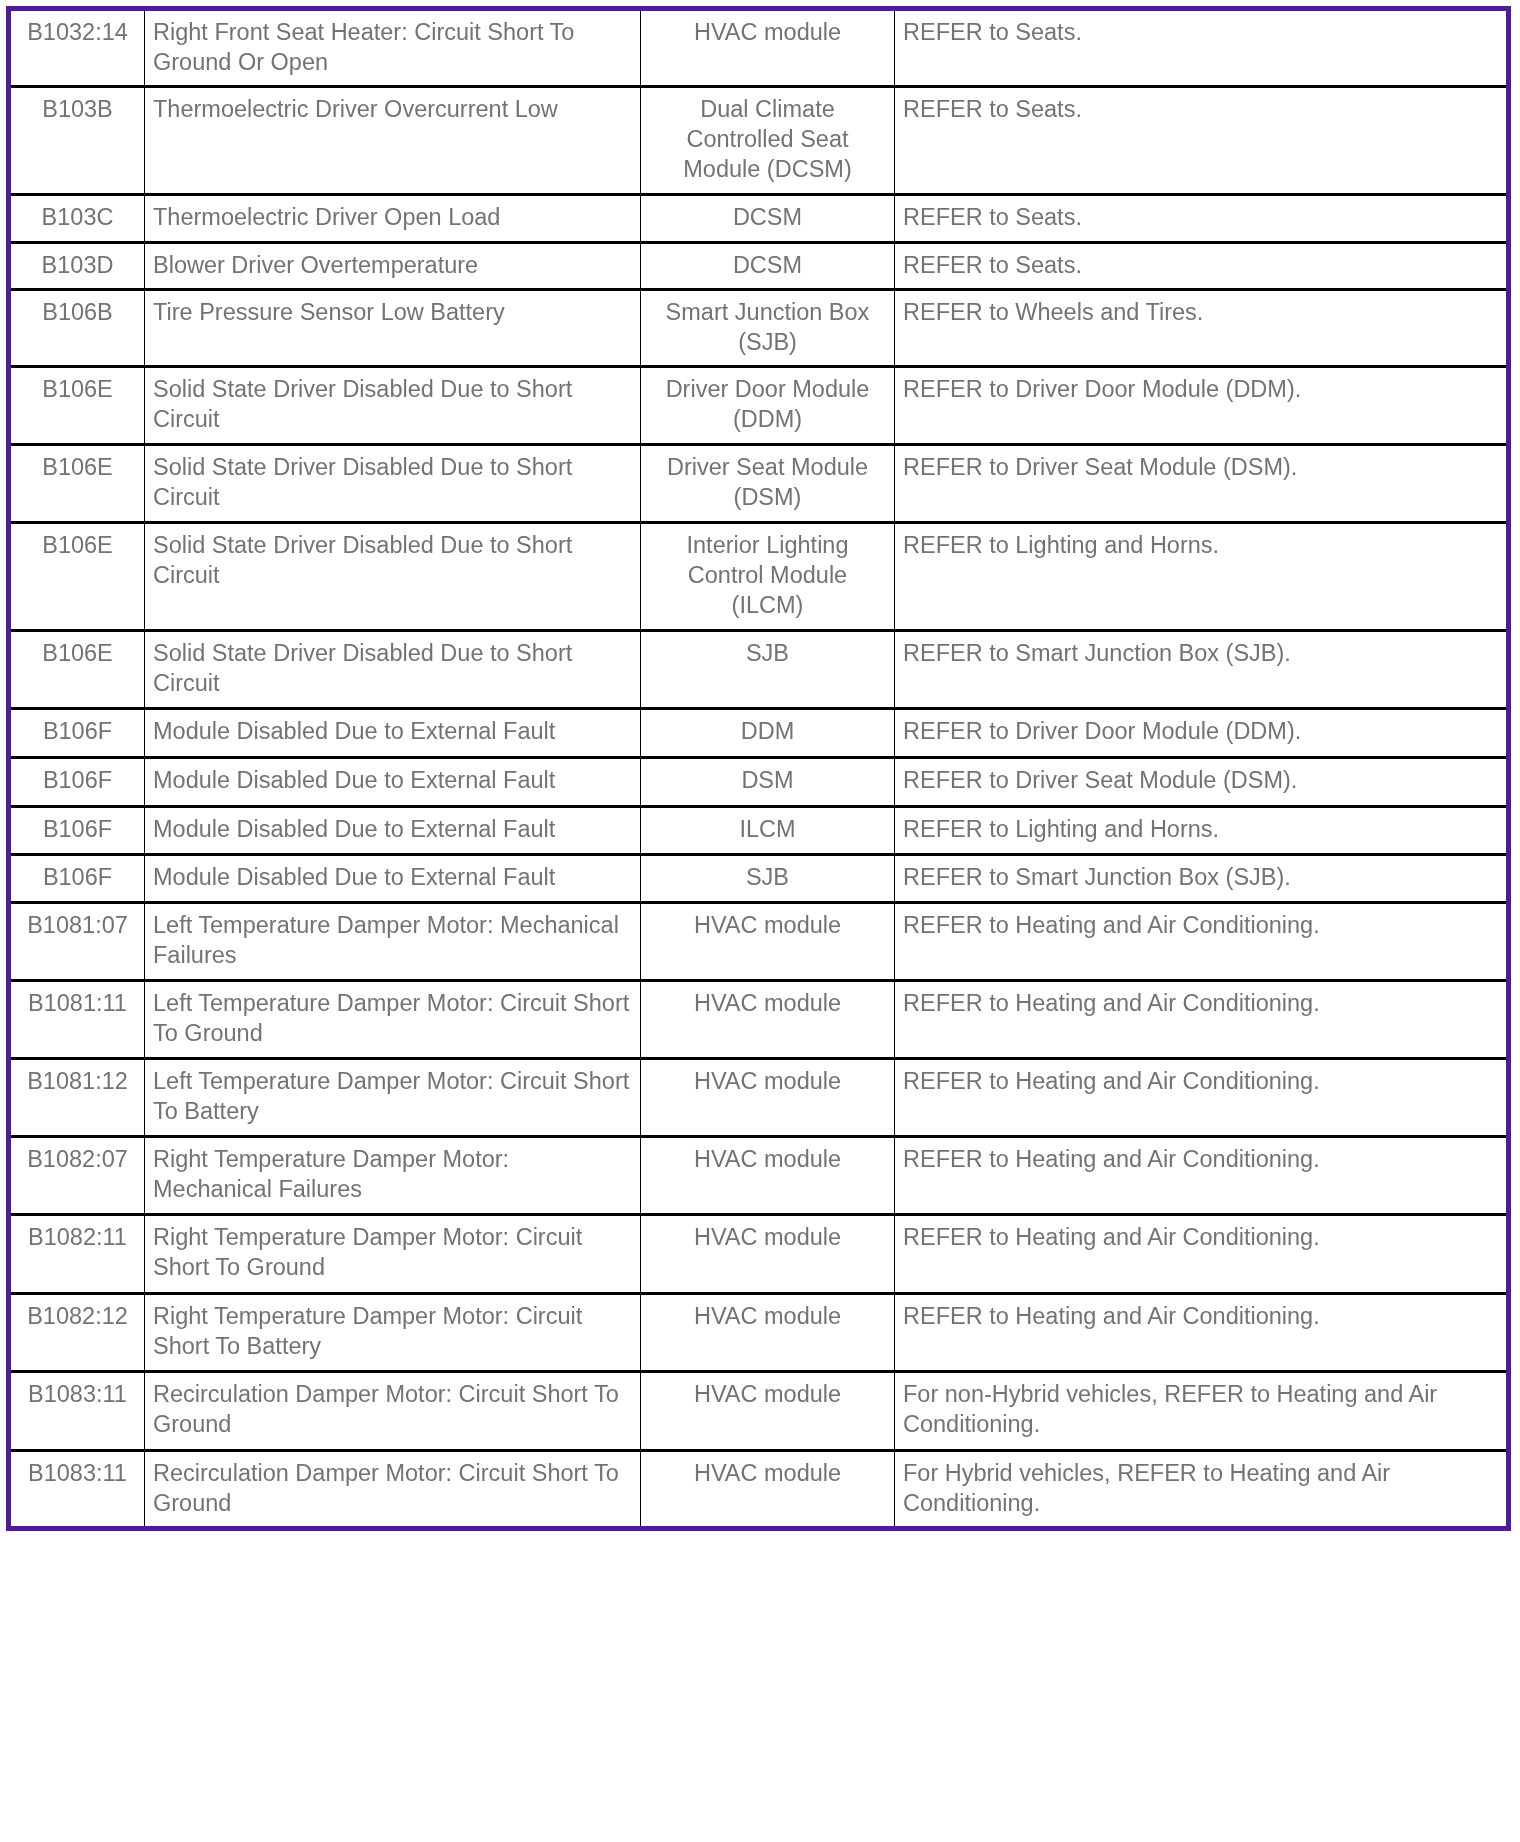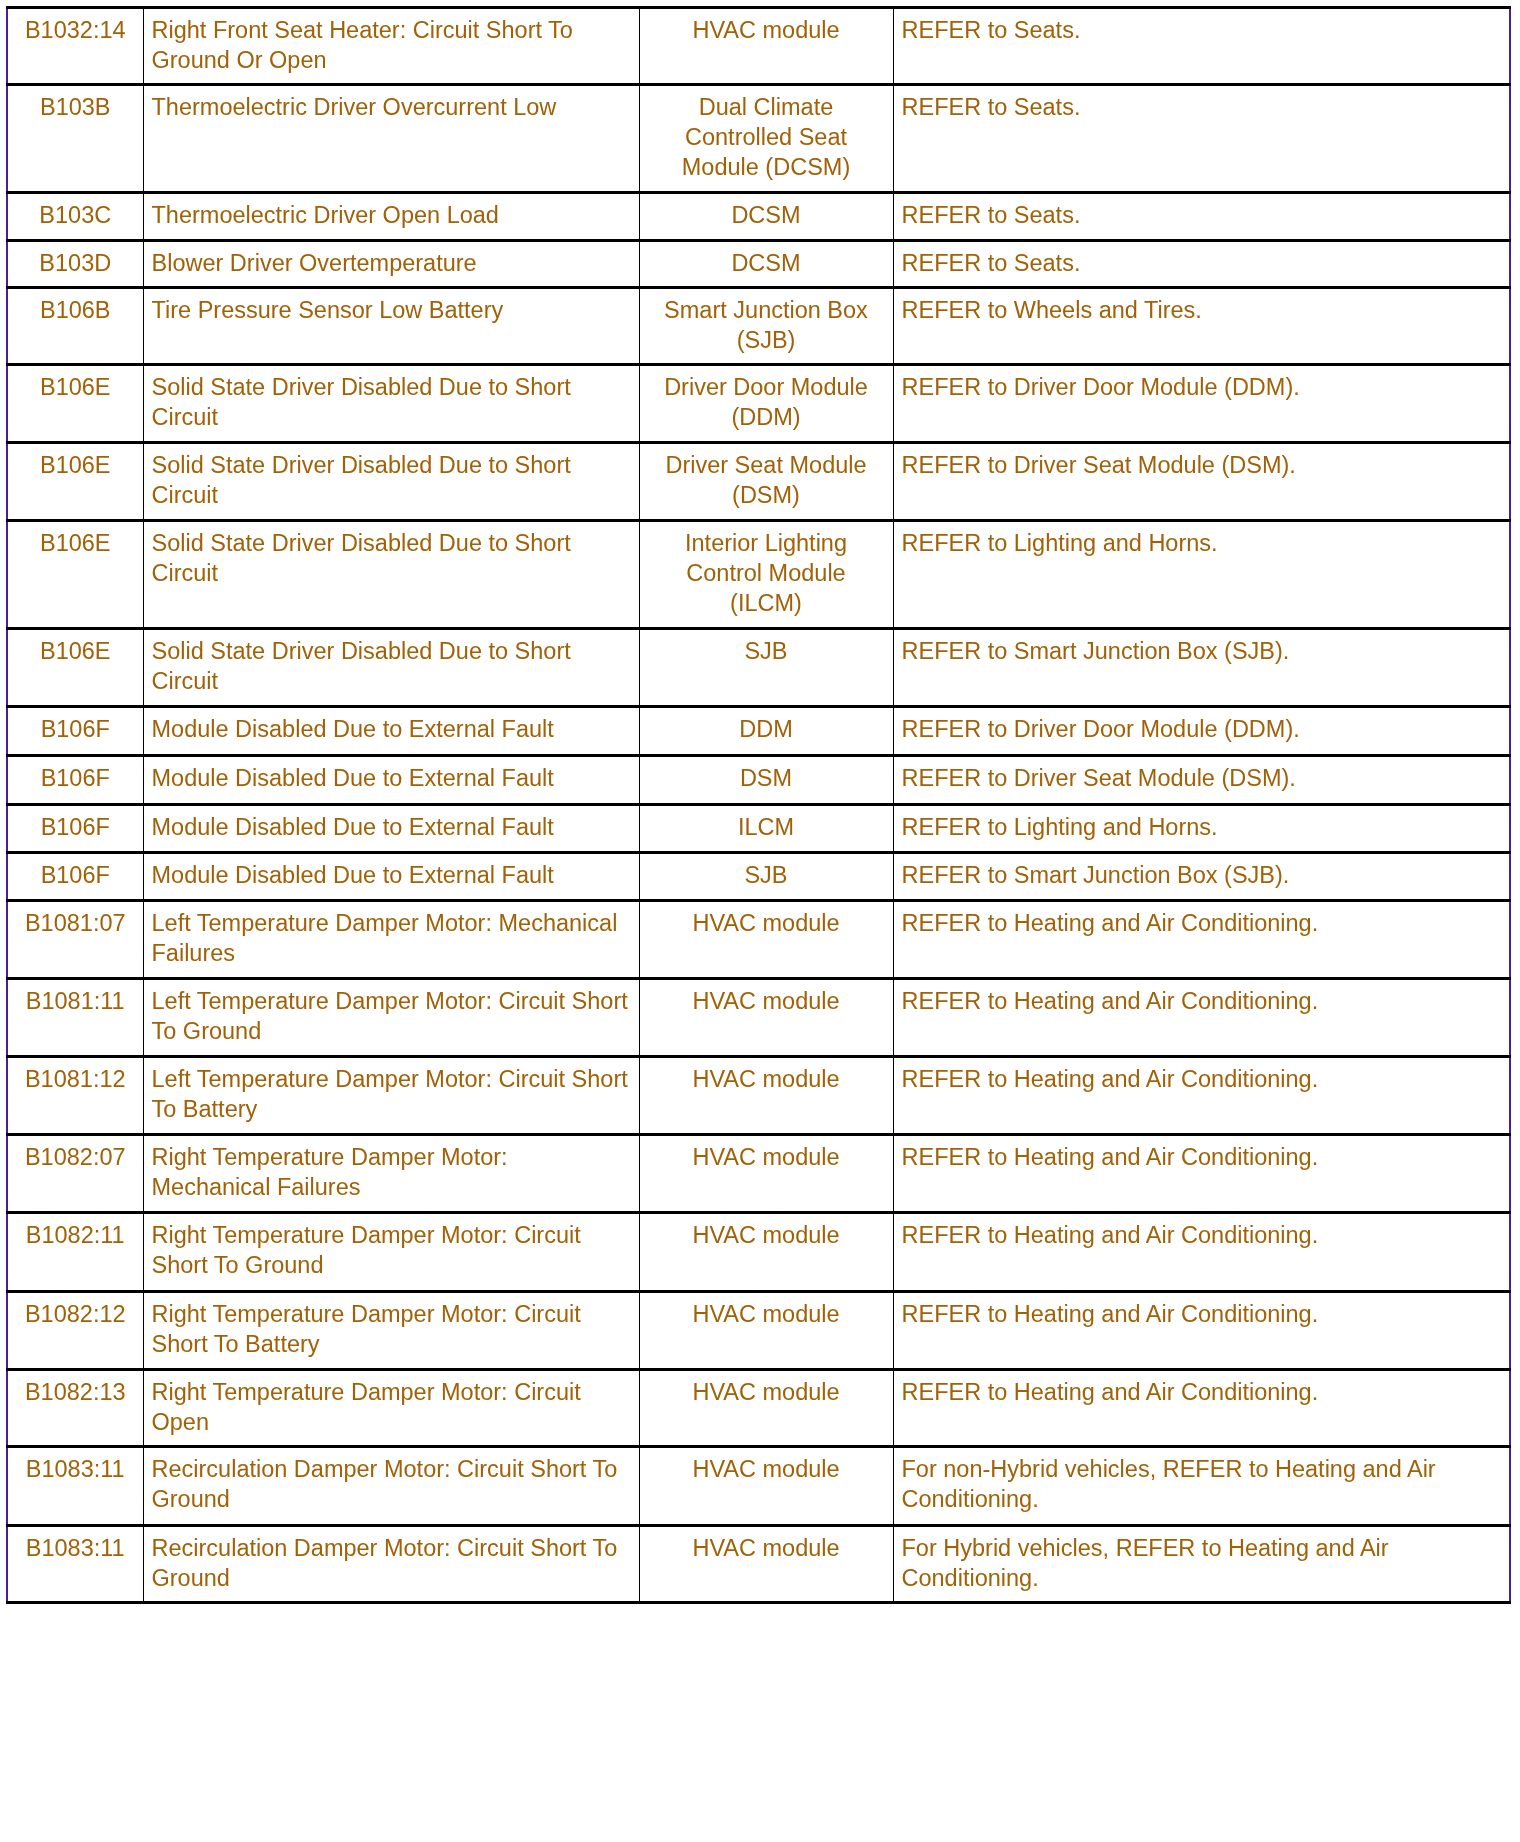--- a/index.html
+++ b/index.html
@@ -2,25 +2,25 @@
 <html><head>
 <meta charset="utf-8">
 <style>
   html, body { margin: 0; padding: 0; background: #ffffff; }
   body { width: 1520px; height: 1842px; position: relative; overflow: hidden; }
   .dtc-table {
     position: absolute;
     left: 6px; top: 6px;
     width: 1505px;
     border-collapse: collapse;
-    border: 2px solid #4c1d95;
+    border: 5px solid #4c1d95;
     font-family: "Liberation Sans", sans-serif;
     font-size: 23.5px;
     line-height: 30px;
-    color: #a16207;
+    color: #737373;
     table-layout: fixed;
   }
   .dtc-table td {
     border-top: 3px solid #000;
     border-bottom: 3px solid #000;
     border-left: 1.5px solid #000;
     border-right: 1.5px solid #000;
     vertical-align: top;
     padding: 6px 8px 8px 8px;
     box-sizing: border-box;
@@ -149,26 +149,20 @@
         <td class="c-desc">Right Temperature Damper Motor: Circuit Short To Ground</td>
         <td class="c-mod">HVAC module</td>
         <td class="c-act">REFER to Heating and Air Conditioning.</td>
       </tr>
       <tr class="thin" style="height: 78px;">
         <td class="c-code">B1082:12</td>
         <td class="c-desc">Right Temperature Damper Motor: Circuit Short To Battery</td>
         <td class="c-mod">HVAC module</td>
         <td class="c-act">REFER to Heating and Air Conditioning.</td>
       </tr>
-      <tr class="thin" style="height: 77px;">
-        <td class="c-code">B1082:13</td>
-        <td class="c-desc">Right Temperature Damper Motor: Circuit Open</td>
-        <td class="c-mod">HVAC module</td>
-        <td class="c-act">REFER to Heating and Air Conditioning.</td>
-      </tr>
       <tr style="height: 79px;">
         <td class="c-code">B1083:11</td>
         <td class="c-desc">Recirculation Damper Motor: Circuit Short To Ground</td>
         <td class="c-mod">HVAC module</td>
         <td class="c-act">For non-Hybrid vehicles, REFER to Heating and Air Conditioning.</td>
       </tr>
       <tr style="height: 76px;">
         <td class="c-code">B1083:11</td>
         <td class="c-desc">Recirculation Damper Motor: Circuit Short To Ground</td>
         <td class="c-mod">HVAC module</td>

